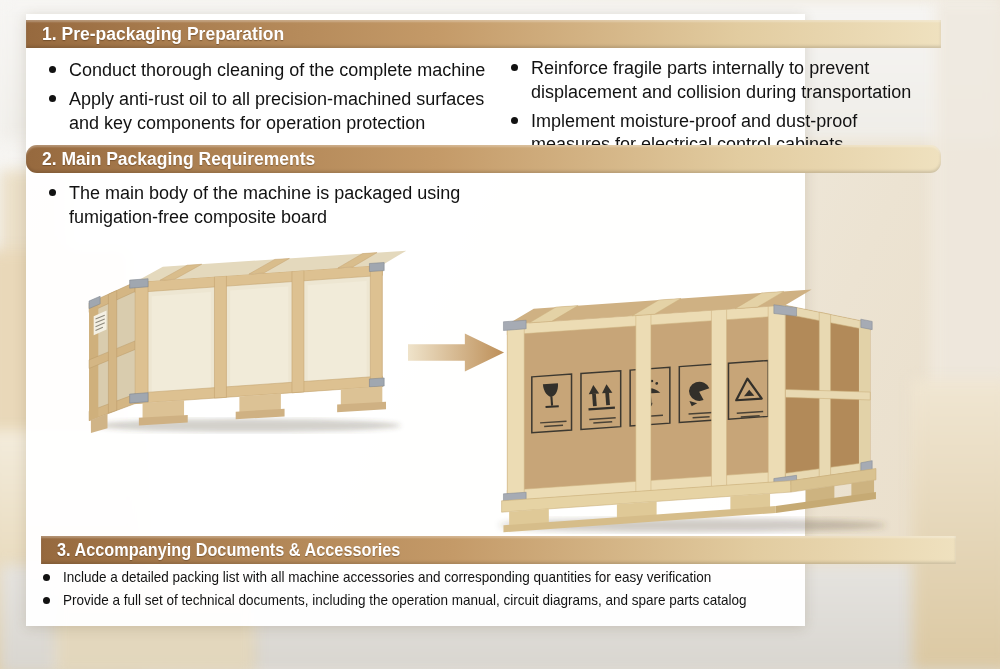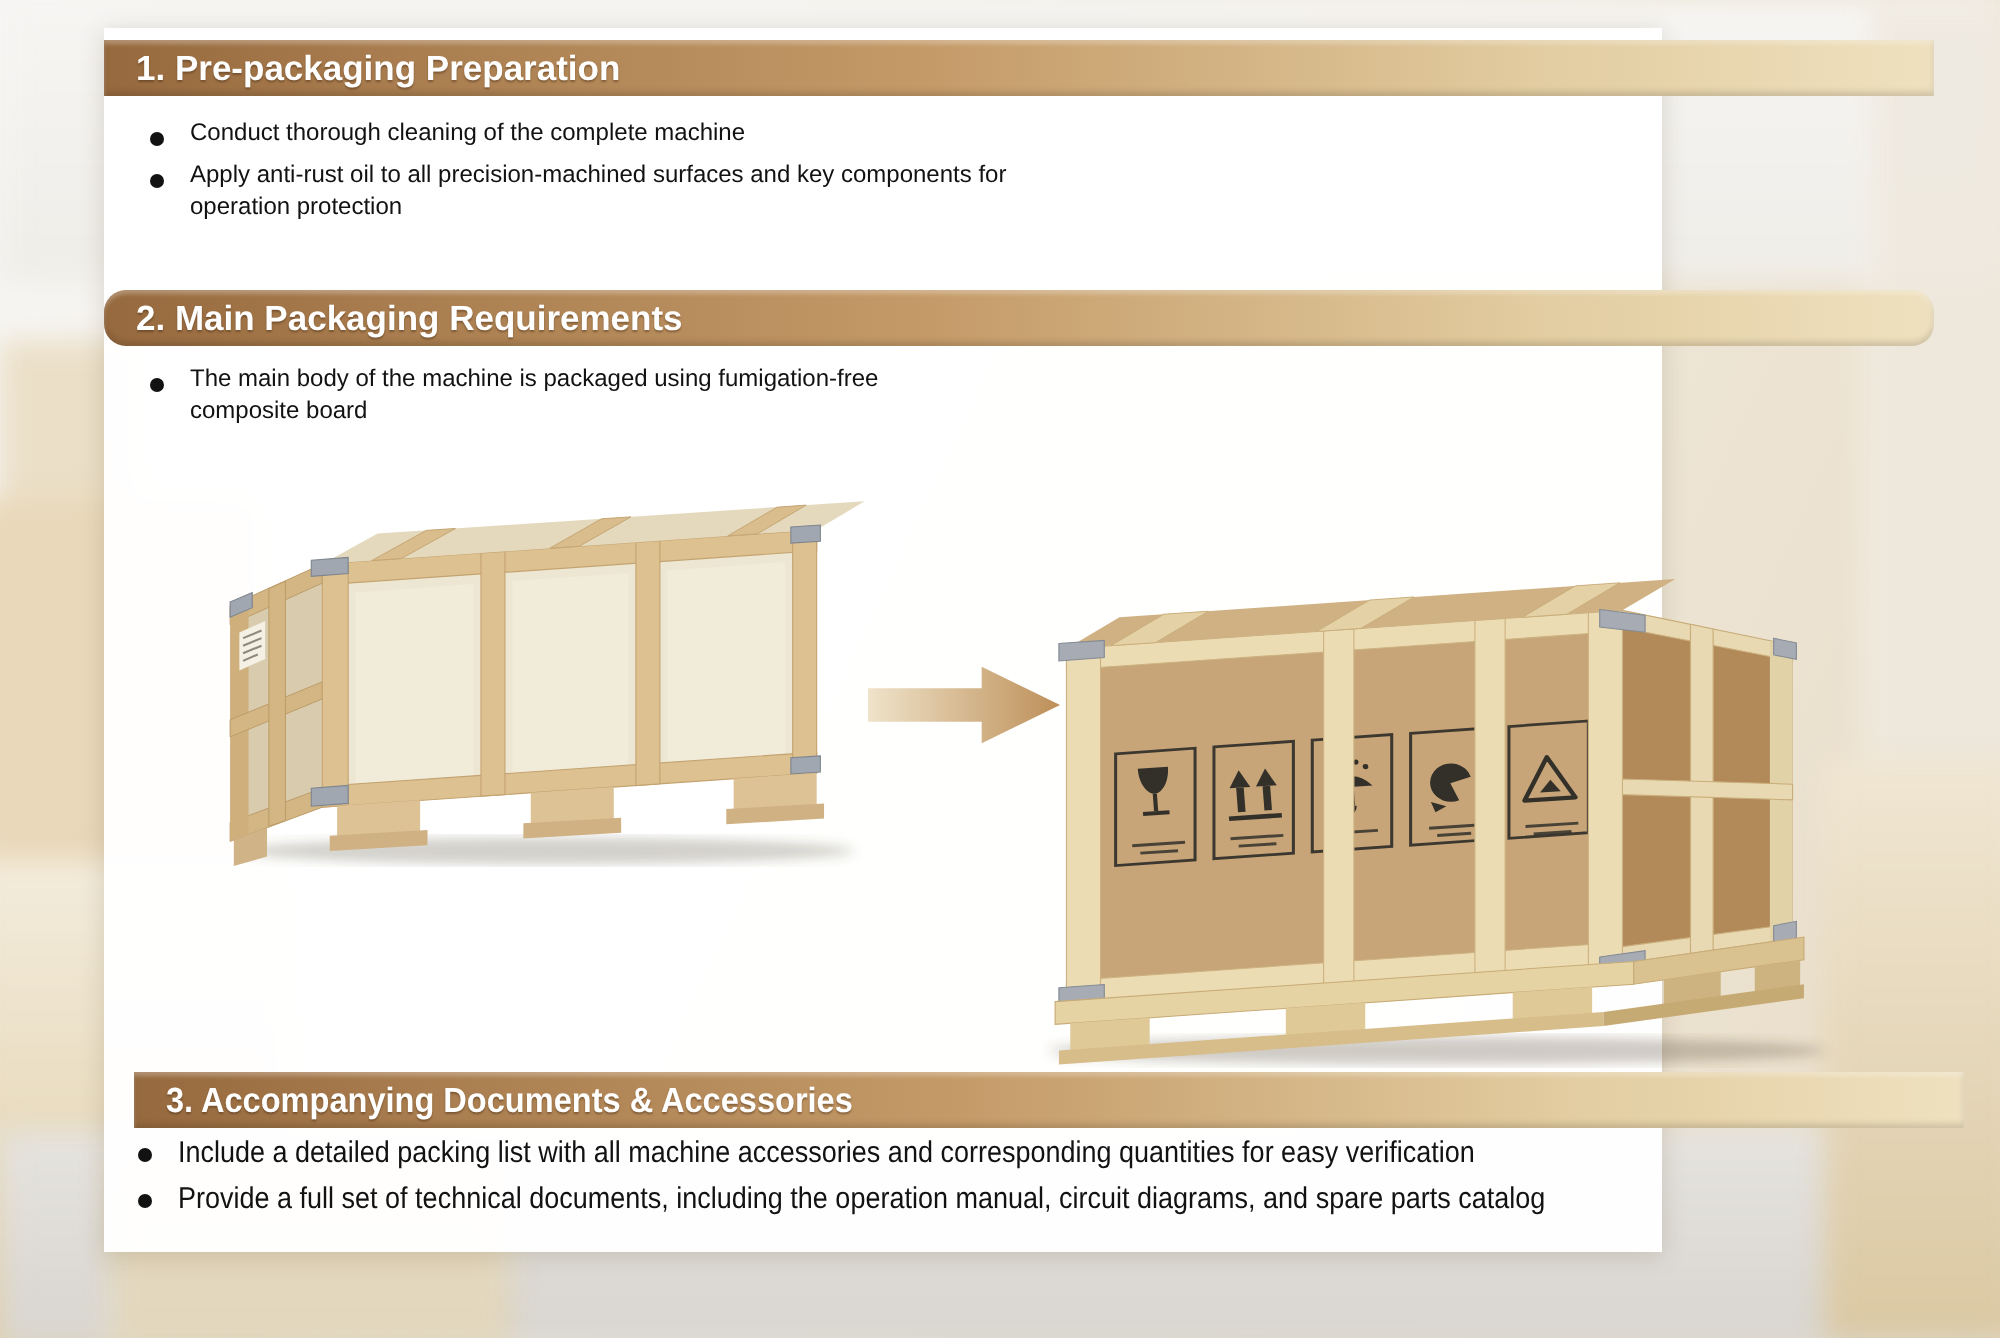--- a/index.html
+++ b/index.html
@@ -12,32 +12,32 @@
   .bg-box1{left:-12px;top:250px;width:140px;height:210px;background:#e9d8b9;border-radius:6px;}
   .bg-box2{left:-16px;top:430px;width:160px;height:250px;background:linear-gradient(#f3ecdc,#e0cda6);}
   .bg-floor{left:0;top:565px;width:1000px;height:110px;background:linear-gradient(#e5e3df,#d8d5cf);}
   .bg-slats{left:55px;top:575px;width:200px;height:100px;
             background:repeating-linear-gradient(100deg,#ece0c6 0 9px,#d9c79f 9px 14px);opacity:.8;}
   .bg-window{right:-12px;top:0;width:80px;height:430px;
              background:repeating-linear-gradient(90deg,#f7f4ef 0 6px,#e6dccb 6px 11px);opacity:.85;}
   .bg-shelf{right:-12px;top:380px;width:100px;height:290px;background:linear-gradient(180deg,#f0e6d2,#dbc8a2);}
   .bg-mid{left:0;top:170px;width:70px;height:100px;background:#e7d7b7;opacity:.7;}
   
-  .panel{position:absolute;left:52px;top:14px;width:779px;height:612px;
+  .panel{position:absolute;left:26px;top:14px;width:779px;height:612px;
          background:rgba(255,255,255,.97);box-shadow:0 2px 12px rgba(90,70,40,.18);}
   .bar{position:absolute;left:0;width:915px;height:28px;line-height:28px;
        background:linear-gradient(90deg,#96693e 0%,#a87c4e 15%,#c49a68 45%,#e2cca0 78%,#efe1bf 100%);
        box-shadow:inset 0 2px 2px rgba(255,255,255,.28),inset 0 -2px 3px rgba(0,0,0,.14);
        color:#fff;font-weight:bold;font-size:17.5px;padding-left:16px;box-sizing:border-box;
        text-shadow:0 1px 1px rgba(70,45,20,.45);white-space:nowrap;}
   .bar1{top:6px;} .bar2{top:131px;border-radius:11px;} .bar3{top:522px;margin-left:15px;}
   .cond{display:inline-block;transform:scaleX(.93);transform-origin:0 50%;}
   ul{list-style:none;margin:0;padding:0;}
   li{position:relative;padding-left:25px;margin-bottom:5px;color:#121212;
-     font-size:12px;line-height:1.32;}
+     font-size:18px;line-height:1.32;}
   li::before{content:"";position:absolute;left:5px;top:7px;width:7px;height:7px;
              border-radius:50%;background:#121212;}
   .justify{text-align:justify;}
   .col{position:absolute;}
   .s1-left{left:18px;top:45px;width:460px;}
   .s1-right{left:480px;top:43px;width:432px;}
   .s2-left{left:18px;top:168px;width:425px;}
   .s2-right{left:462px;top:166px;width:444px;}
   .s2-left2{left:18px;top:413px;width:390px;}
   .s3-list{left:12px;top:553px;width:895px;}
@@ -64,20 +64,24 @@
 
   <div class="panel">
 
     <div class="bar bar1">
       <span>1. Pre-packaging Preparation</span>
     </div>
     <ul class="col s1-left">
       <li>Conduct thorough cleaning of the complete machine</li>
       <li>Apply anti-rust oil to all precision-machined surfaces and key components for operation protection</li>
     </ul>
+    <ul class="col s1-right">
+      <li>Reinforce fragile parts internally to prevent displacement and collision during transportation</li>
+      <li>Implement moisture-proof and dust-proof measures for electrical control cabinets</li>
+    </ul>
 
     <div class="bar bar2">
       <span>2. Main Packaging Requirements</span>
     </div>
     <ul class="col s2-left">
       <li>The main body of the machine is packaged using fumigation-free composite board</li>
     </ul>
 
     <div class="fig fig-left">
       <svg width="332" height="190" viewBox="0 0 360 200" preserveAspectRatio="none">

